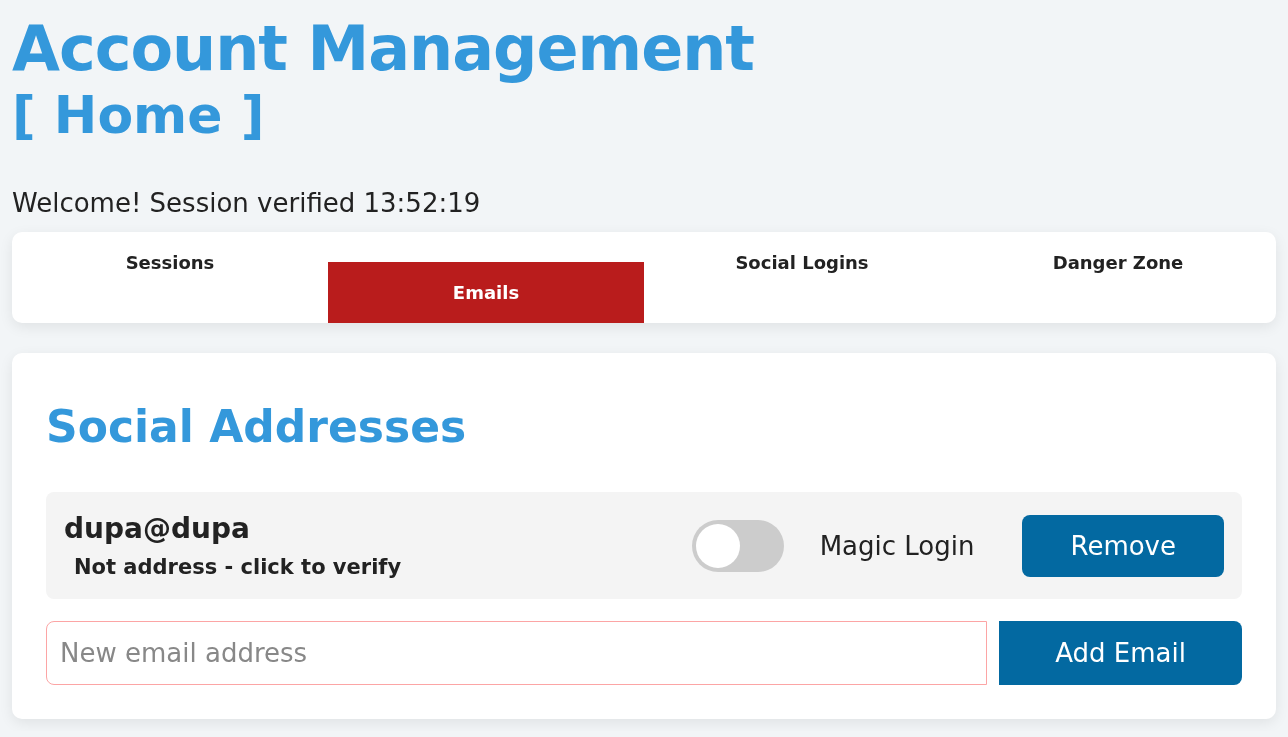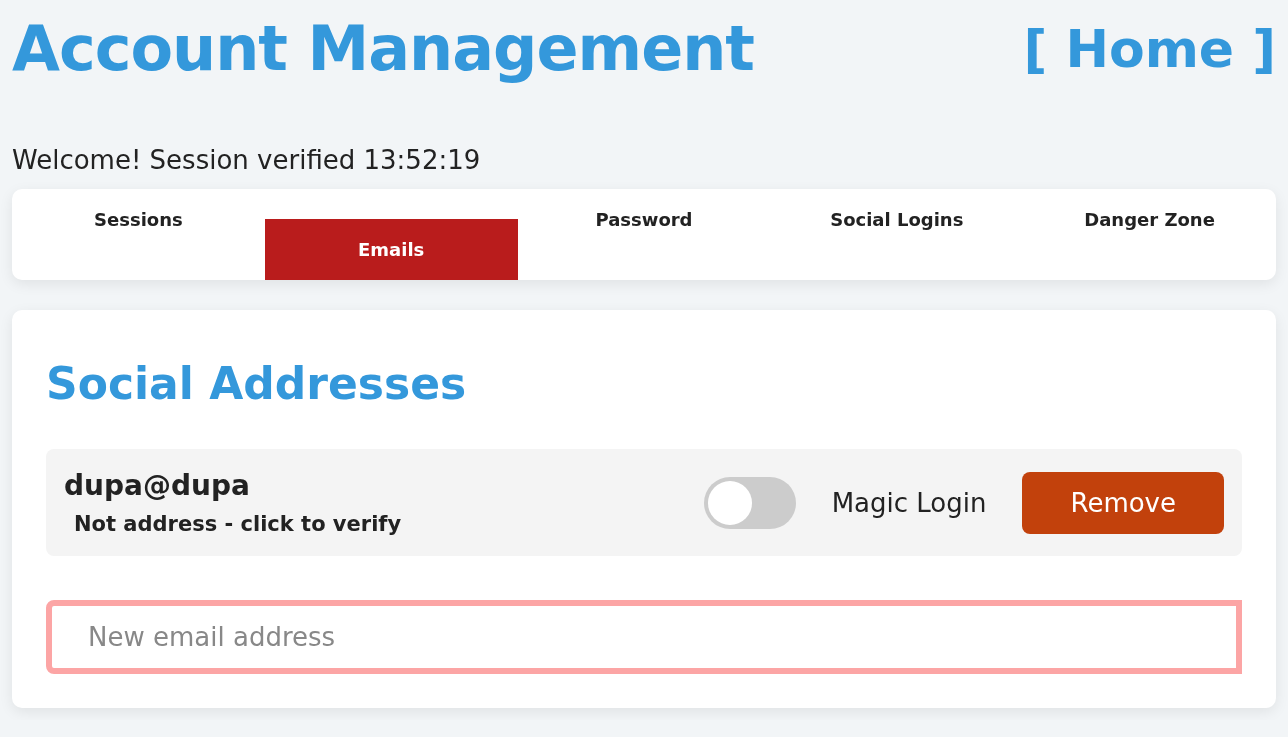--- a/index.html
+++ b/index.html
@@ -6,22 +6,23 @@
     body {
       font-family: "DejaVu Sans", "Verdana", "Segoe UI", sans-serif;
       background: #f2f5f7;
       color: #222;
       padding: 12px;
       width: 1288px;
     }
     .header-row {
       display: flex;
       justify-content: space-between;
-      align-items: center;
-      margin-bottom: 60px;
+      align-items: flex-start;
+      margin-bottom: 43px;
+      flex-direction: column;
     }
     .page-title {
       font-size: 62px;
       font-weight: 800;
       color: #3498db;
       letter-spacing: -1px;
     }
     .home-link {
       font-size: 52px;
       font-weight: 700;
@@ -111,64 +112,63 @@
       width: 44px;
       height: 44px;
       background: #fff;
       border-radius: 50%;
     }
     .toggle-label {
       font-size: 26px;
       color: #222;
     }
     .btn {
-      background: #c2410c;
+      background: #0369a1;
       color: #fff;
       border: none;
       border-radius: 8px;
       font-size: 26px;
       font-weight: 500;
       padding: 16px 48px;
       cursor: pointer;
       font-family: inherit;
+      margin-left: 12px;
     }
     .add-row {
       display: flex;
       align-items: stretch;
     }
     .add-input {
       flex: 1;
       font-size: 26px;
-      padding: 16px 36px;
-      border: 6px solid #fca5a5;
+      padding: 16px 13px;
+      border: 1px solid #fca5a5;
       border-radius: 8px 0 0 8px;
       font-family: inherit;
       color: #222;
-      margin-top: 22px;
     }
     .add-input::placeholder { color: #888; }
     .add-btn {
       border-radius: 0 8px 8px 0;
       padding: 16px 56px;
     }
   </style>
 </head>
 <body>
 
 <div class="header-row">
   <h1 class="page-title">Account Management</h1>
   <a class="home-link">[ Home ]</a>
 </div>
 
 <div class="welcome">Welcome! Session verified 13:52:19</div>
 
 <div class="tabs-card">
   <div class="tab">Sessions</div>
   <div class="tab active">Emails</div>
-  <div class="tab">Password</div>
   <div class="tab">Social Logins</div>
   <div class="tab">Danger Zone</div>
 </div>
 
 <div class="panel-card">
   <h2 class="panel-heading">Social Addresses</h2>
 
   <div class="email-row">
     <div class="email-left">
       <div class="email-address">dupa@dupa</div>
@@ -178,14 +178,15 @@
       <div class="toggle">
         <div class="toggle-knob"></div>
       </div>
       <div class="toggle-label">Magic Login</div>
       <button class="btn">Remove</button>
     </div>
   </div>
 
   <div class="add-row">
     <input class="add-input" type="text" placeholder="New email address" style="">
+    <button class="btn add-btn">Add Email</button>
   </div>
 </div>
 
 </body></html>

